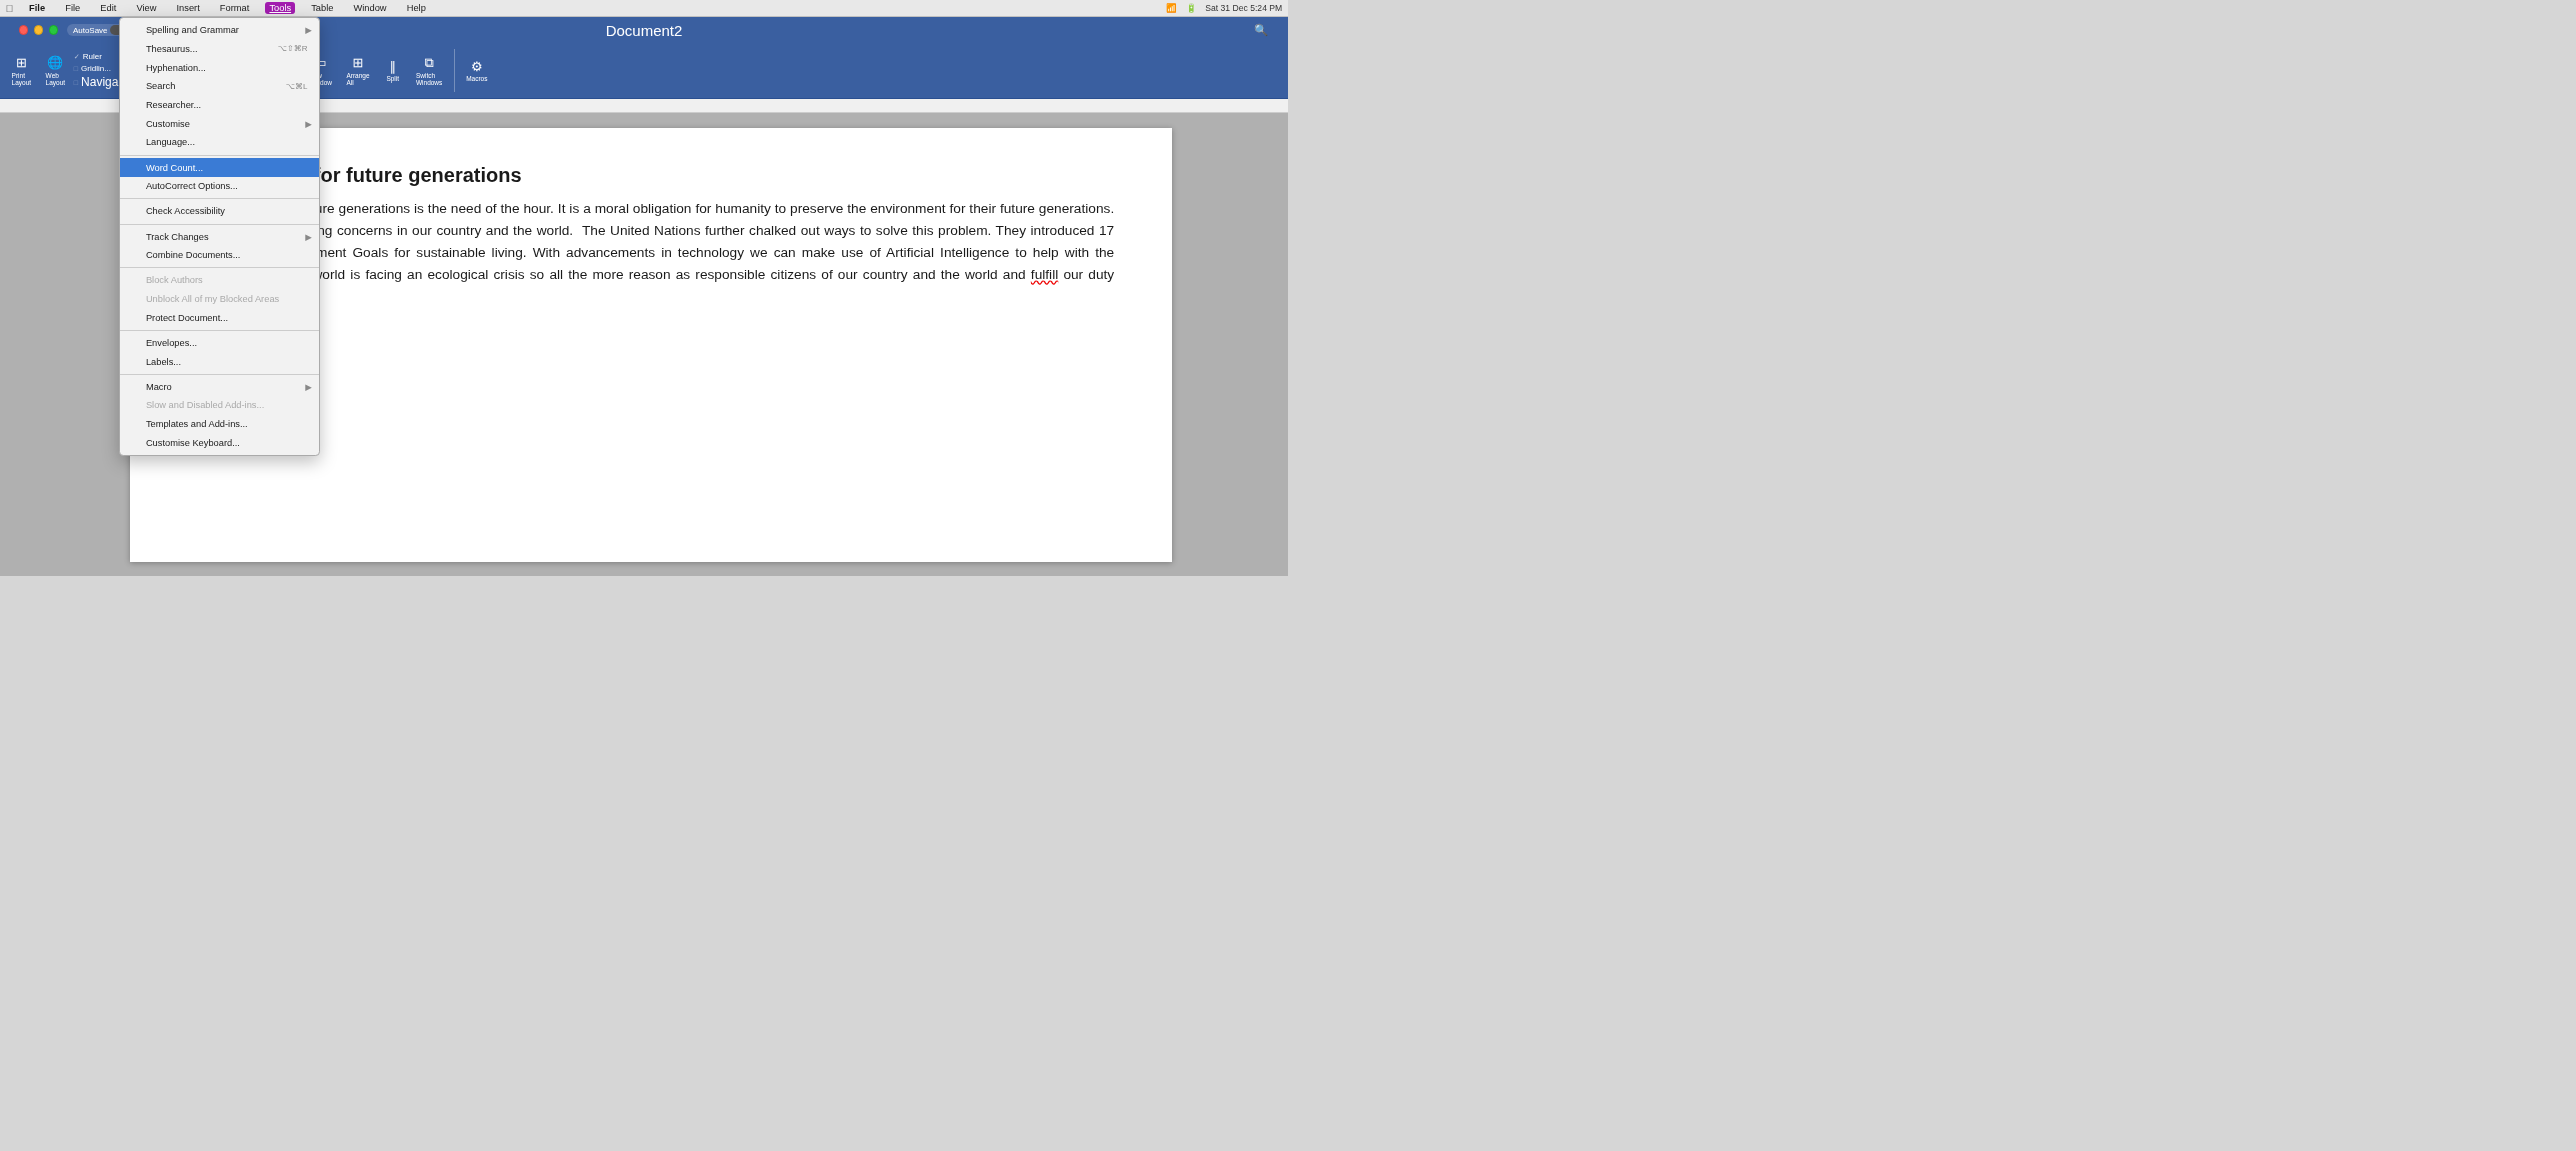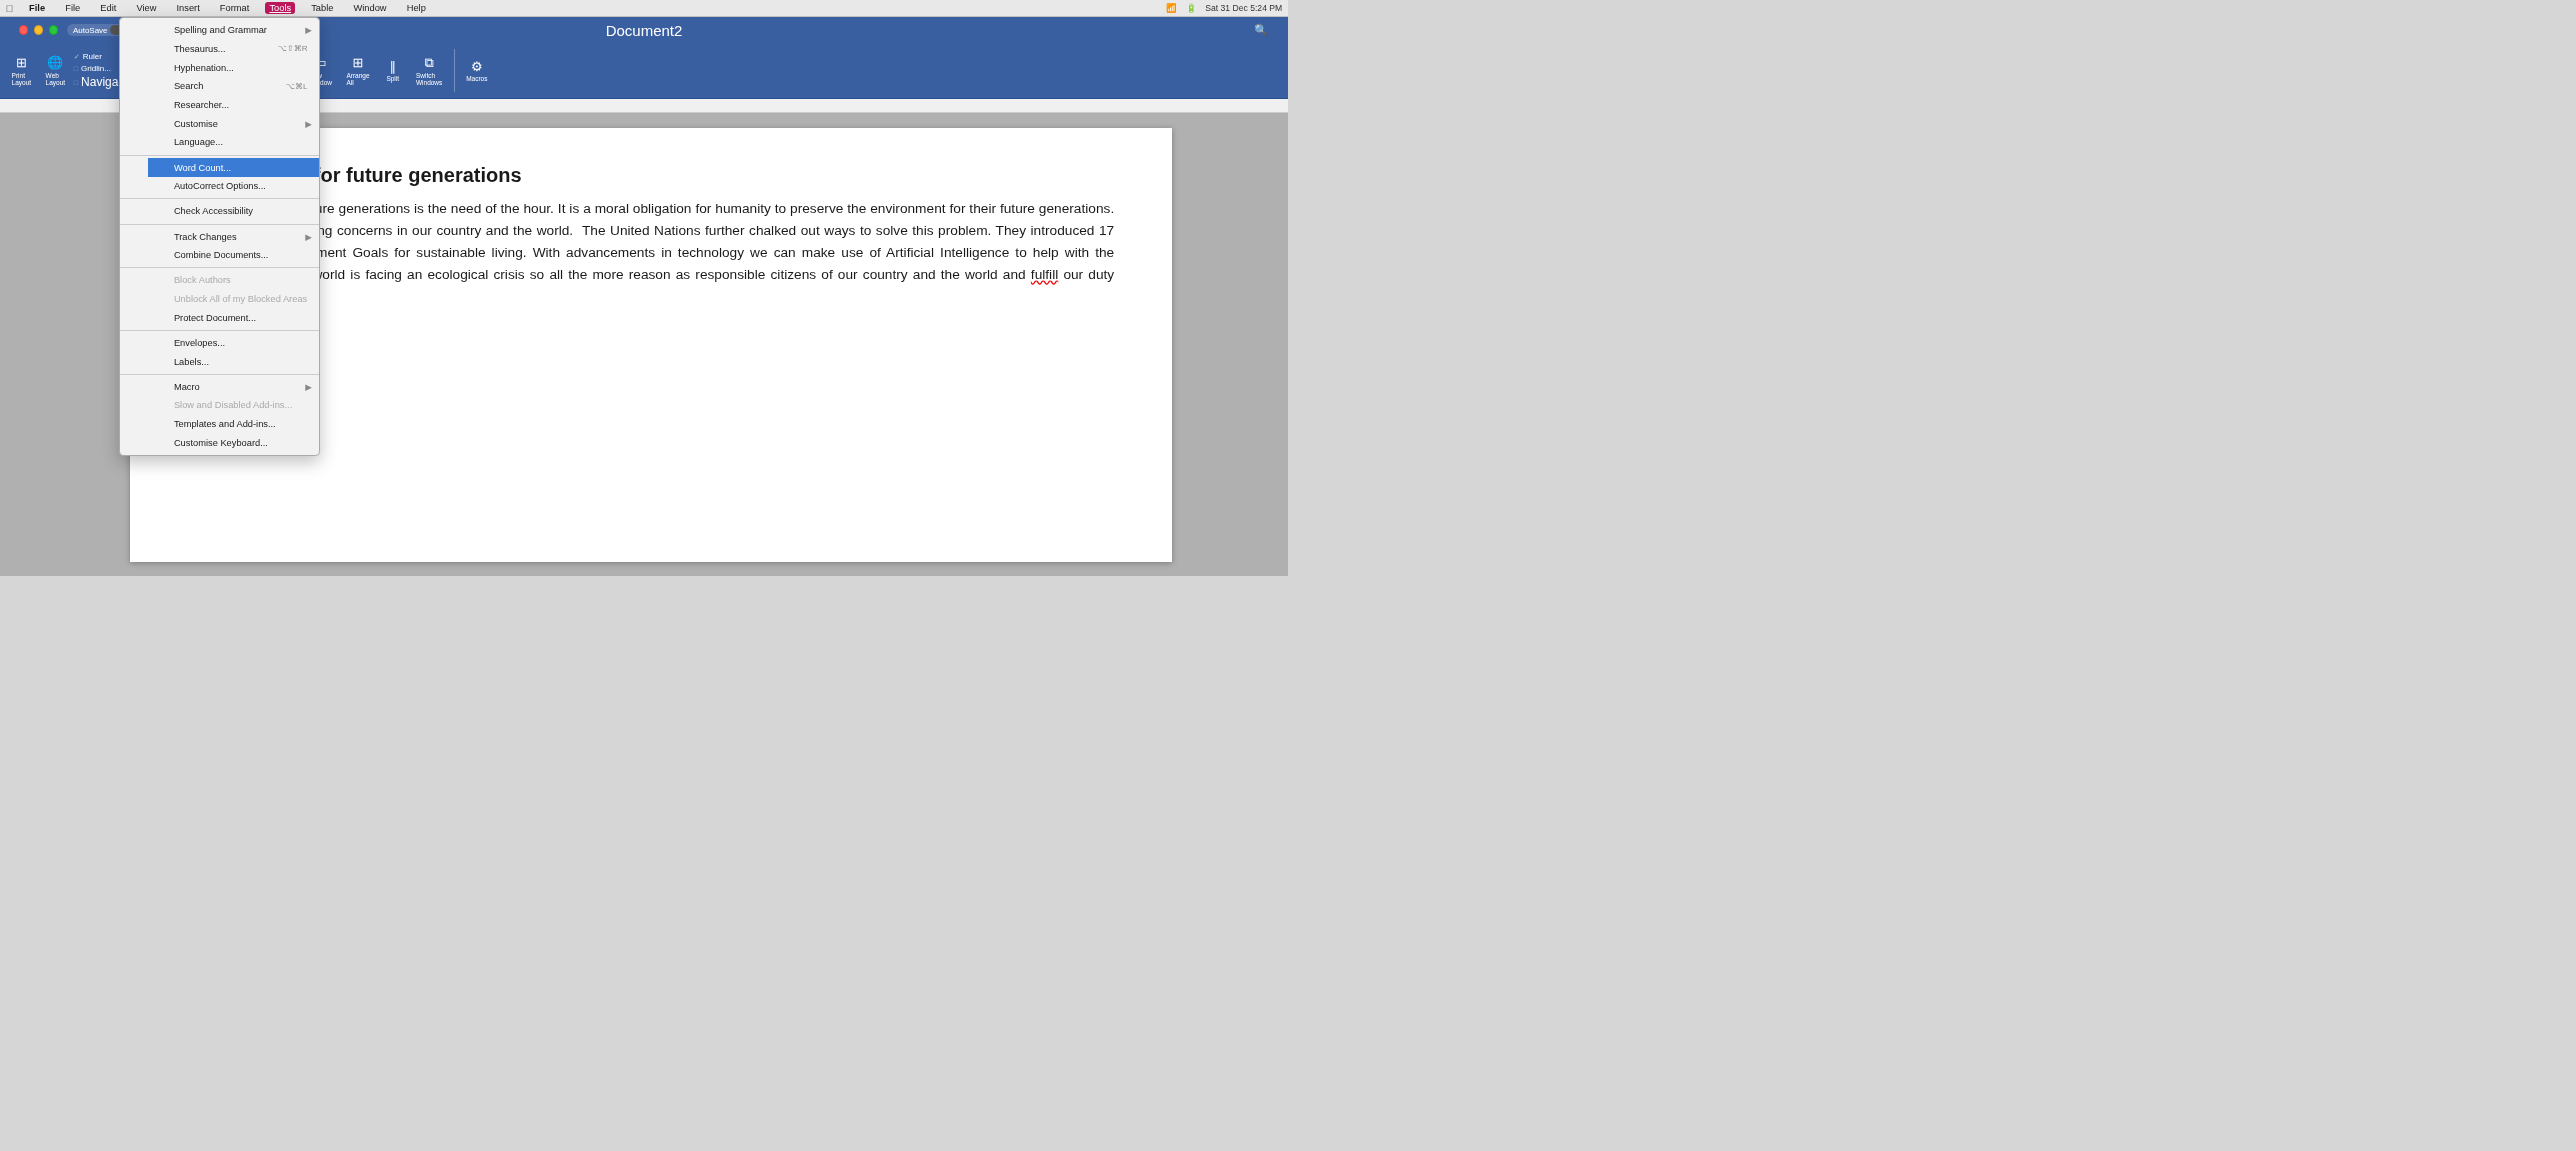--- a/index.html
+++ b/index.html
@@ -35,21 +35,21 @@
       cursor: pointer;
     }
     .menu-item {
       font-size: 9.3px;
       color: #1a1a1a;
       cursor: pointer;
       padding: 1.4px 4.3px;
       border-radius: 2.9px;
     }
     .menu-item.active {
-      background: #be185d;
+      background: #a21caf;
       color: white;
       text-decoration: underline;
     }
     .menu-item.app-name {
       font-weight: 600;
     }
     .menu-bar-right {
       margin-left: auto;
       display: flex;
       align-items: center;
@@ -227,21 +227,20 @@
       margin: 2.9px 0;
     }
     .menu-row {
       display: flex;
       align-items: center;
       padding: 3.6px 11.5px;
       cursor: pointer;
       color: #1a1a1a;
       position: relative;
       min-height: 18.7px;
-      margin-left: 28px;
     }
     .menu-row.highlighted {
       background: #3a7bd5;
       color: white;
     }
     .menu-row.disabled {
       color: #aaa;
       cursor: default;
       justify-content: flex-end;
     }

